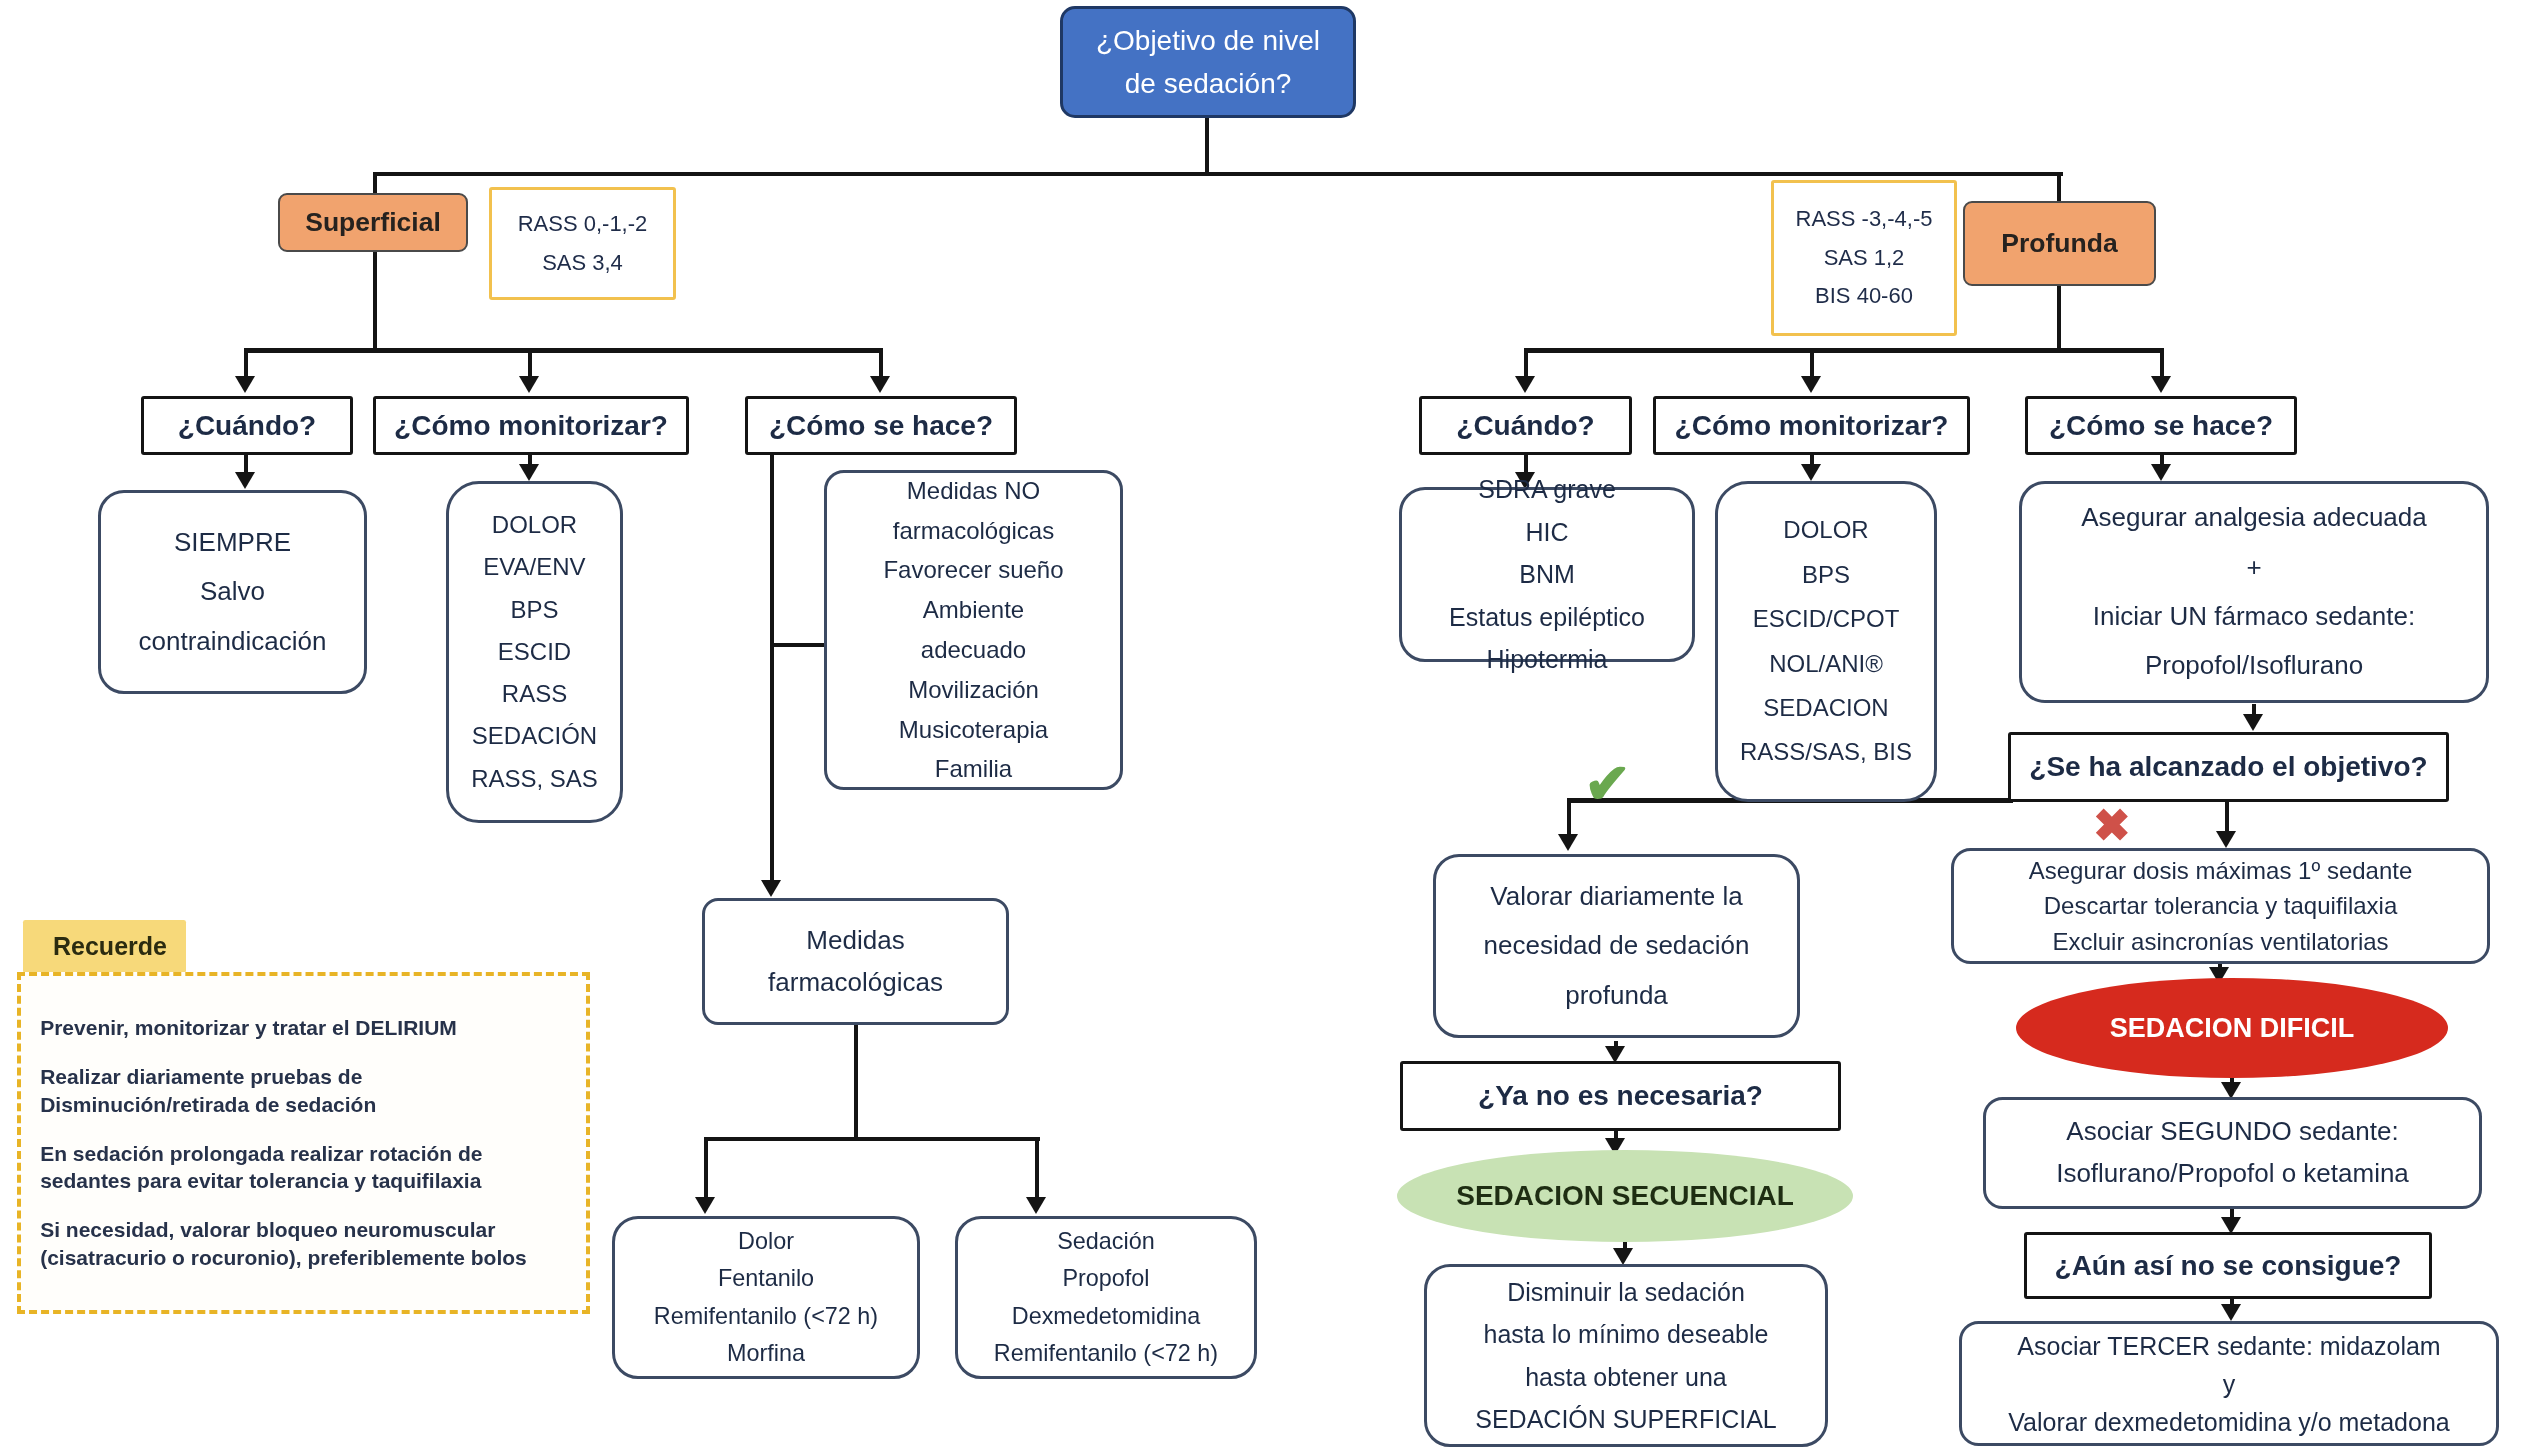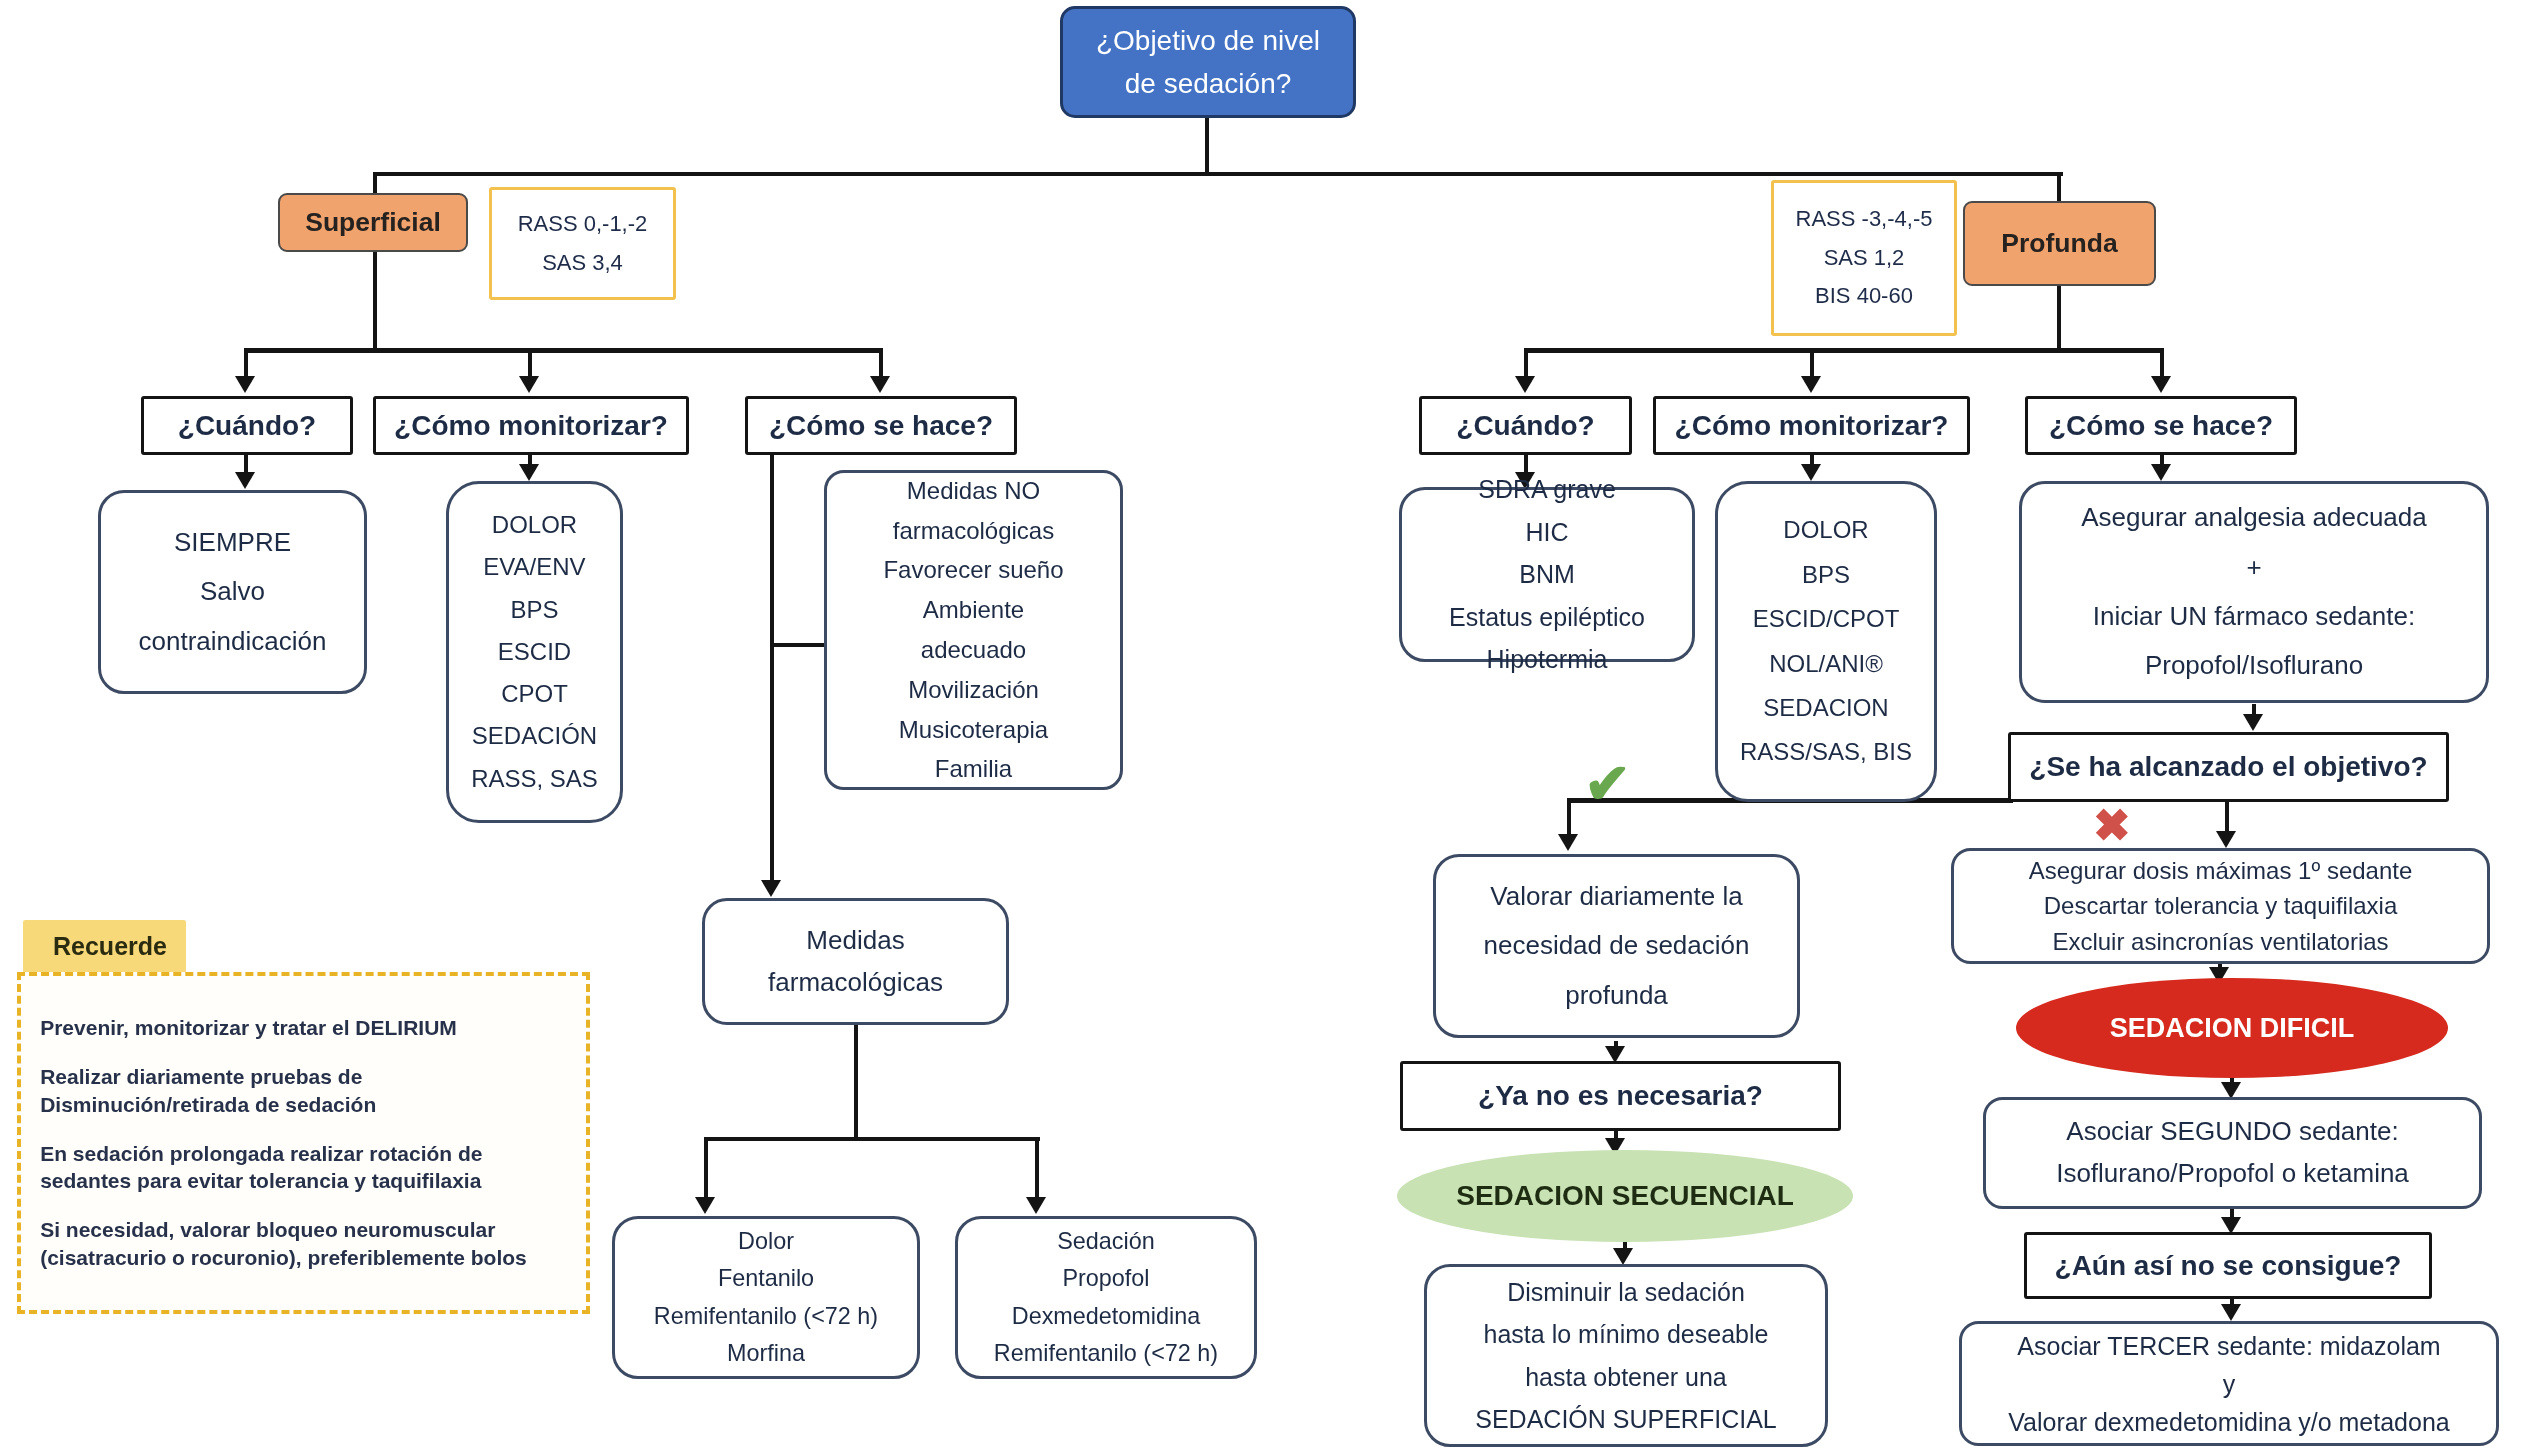--- a/index.html
+++ b/index.html
@@ -161,35 +161,35 @@
   <div class="node rbox f-siempre" style="left:98px;top:490px;width:269px;height:204px">
       <div class="ln b">SIEMPRE</div>
       <div class="ln">Salvo</div>
       <div class="ln">contraindicación</div>
     </div>
   <div class="node rbox f-dolorl" style="left:446px;top:481px;width:177px;height:342px;border-radius:33px">
       <div class="ln b">DOLOR</div>
       <div class="ln">EVA/ENV</div>
       <div class="ln">BPS</div>
       <div class="ln">ESCID</div>
-      <div class="ln">CPOT</div>
+      <div class="ln">RASS</div>
       <div class="ln b">SEDACIÓN</div>
       <div class="ln">RASS, SAS</div>
     </div>
   <div class="node rbox f-medno" style="left:824px;top:470px;width:299px;height:320px;border-radius:20px">
       <div class="ln b">Medidas NO</div>
       <div class="ln b">farmacológicas</div>
       <div class="ln">Favorecer sueño</div>
       <div class="ln">Ambiente</div>
       <div class="ln">adecuado</div>
       <div class="ln">Movilización</div>
       <div class="ln">Musicoterapia</div>
       <div class="ln">Familia</div>
     </div>
-  <div class="node rbox f-medfarm" style="left:702px;top:898px;width:307px;height:127px;border-radius:25px">
+  <div class="node rbox f-medfarm" style="left:702px;top:898px;width:307px;height:127px;border-radius:16px">
       <div class="ln b">Medidas</div>
       <div class="ln b">farmacológicas</div>
     </div>
   <div class="node rbox f-pharm" style="left:612px;top:1216px;width:308px;height:163px">
       <div class="ln b">Dolor</div>
       <div class="ln">Fentanilo</div>
       <div class="ln">Remifentanilo (&lt;72 h)</div>
       <div class="ln">Morfina</div>
     </div>
   <div class="node rbox f-pharm" style="left:955px;top:1216px;width:302px;height:163px">

